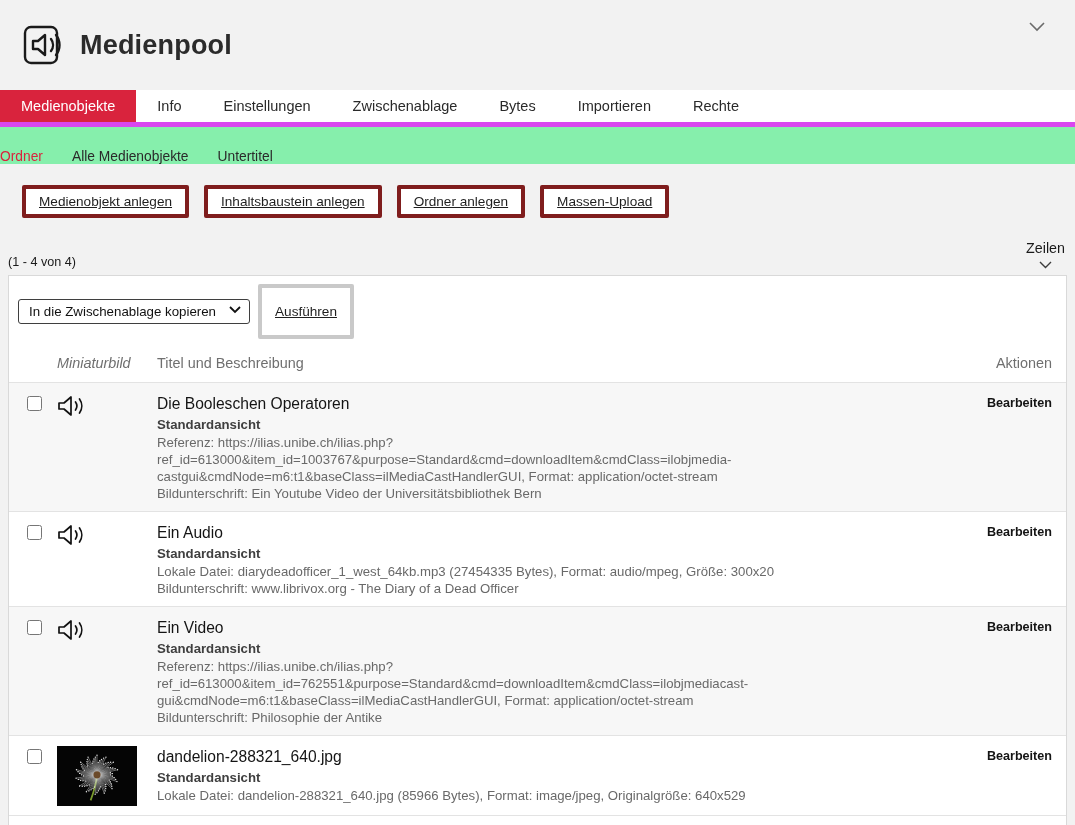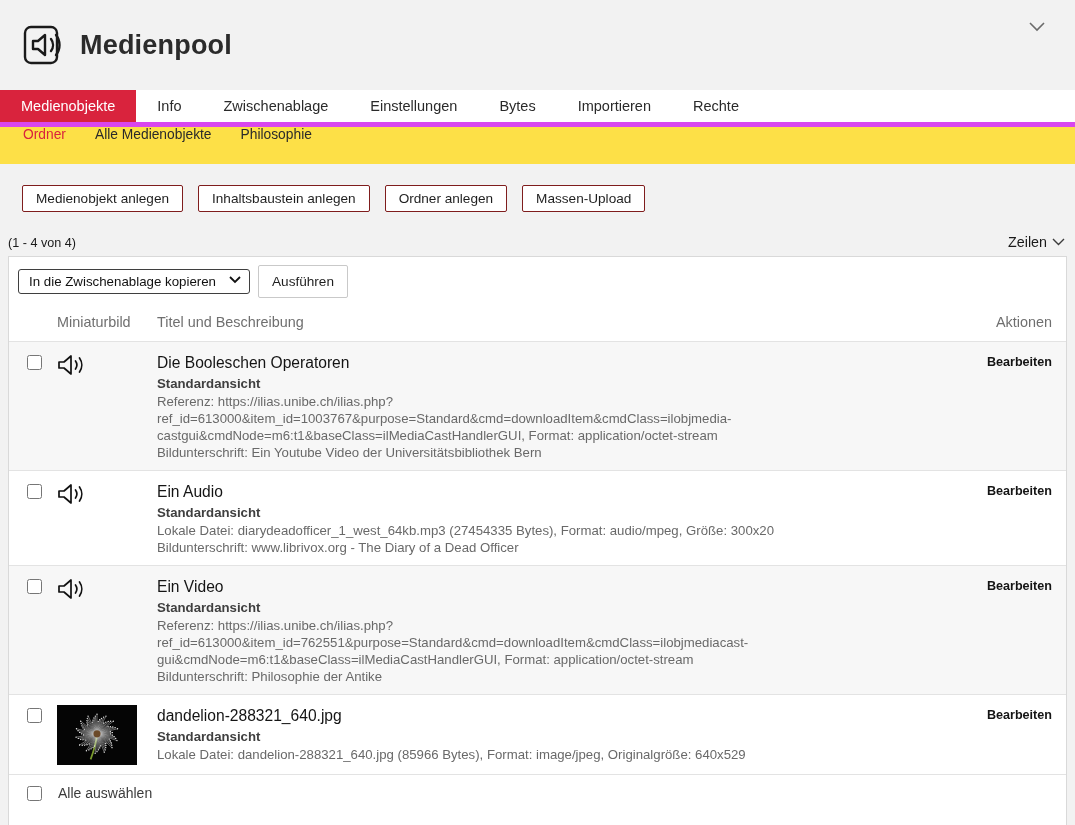--- a/index.html
+++ b/index.html
@@ -11,49 +11,50 @@
   }
   
   .page-header { display:flex; align-items:center; padding:14px 22px 0 22px; height:76px; position:relative; }
   .obj-icon { width:46px; height:46px; flex:0 0 auto; }
   .page-header h1 { font-size:27px; font-weight:700; color:#2b2b2b; margin-left:12px; letter-spacing:.2px; }
   .collapse-btn { position:absolute; right:30px; top:22px; cursor:pointer; }
   
   .tabbar { margin-top:14px; background:#ffffff; display:flex; height:37px; border-bottom:5px solid #d946ef; }
   .tab { display:flex; align-items:center; padding:0 21px; font-size:14.5px; color:#2a2a2a; cursor:pointer; text-decoration:none; }
   .tab.active { background:var(--accent,#d9233d); color:#ffffff; }
-  .subtabbar { background:#fde047; display:flex; height:37px; align-items:flex-start; padding-left:23px; }
+  .subtabbar { background:#86efac; display:flex; height:37px; align-items:flex-end; }
   .subtab { font-size:13.8px; color:#2a2a2a; margin-right:29px; cursor:pointer; text-decoration:none; }
   .subtab.active { color:var(--accent,#d9233d); }
   
   .toolbar { margin:21px 0 0 22px; display:flex; gap:15px; }
   .btn {
-    background:#fff; border:1px solid #7f1d1d; border-radius:2px;
+    background:#fff; border:4px solid #7f1d1d; border-radius:2px;
     font-size:13.6px; color:#1f1f1f; padding:5px 13px; cursor:pointer;
     font-family:inherit;
+    text-decoration:underline;
   }
-  .btn.exec { border-color:#c9c9c9; padding:8px 13px; }
+  .btn.exec { border-color:#c9c9c9; padding:16px 13px; }
   
   .pagerow { display:flex; justify-content:space-between; align-items:flex-end; margin:22px 10px 6px 8px; }
   .pageinfo { font-size:12.6px; color:#1a1a1a; }
-  .rows-toggle { font-size:14.3px; color:#1a1a1a; display:flex; align-items:center; gap:5px; cursor:pointer; }
+  .rows-toggle { font-size:14.3px; color:#1a1a1a; display:flex; align-items:center; gap:5px; cursor:pointer;flex-direction:column; }
   
   .card { margin:0 8px; background:#fff; border:1px solid #d9d9d9; }
   .bulkrow { display:flex; align-items:center; gap:8px; padding:8px 9px; }
   .selwrap { position:relative; display:inline-block; }
   .selwrap select {
     appearance:none; -webkit-appearance:none;
     font-family:inherit; font-size:13.3px; color:#111;
     border:1px solid #3f3f3f; border-radius:3px; background:#fff;
     padding:4px 32px 4px 10px; height:25px;
   }
   .sel-arrow { position:absolute; right:9px; top:7px; pointer-events:none; }
   .thead { display:flex; color:#6f6f6f; font-size:14.4px; padding:8px 0 11px 0; }
   .col-check { width:48px; padding-left:18px; }
-  .col-thumb { width:100px; }
+  .col-thumb { width:100px;font-style:italic; }
   .col-main  { flex:1; min-width:0; padding-right:18px; }
   .col-action{ width:112px; text-align:right; padding-right:14px; }
   .trow { display:flex; align-items:flex-start; padding:10px 0 9px 0; border-top:1px solid #e3e3e3; }
   .trow.alt { background:#f7f7f7; }
   .trow .col-check { padding-top:3px; }
   .trow input[type=checkbox], .selectall input[type=checkbox] { width:15px; height:15px; }
   .row-speaker { margin-top:1px; }
   .thumb-img { width:80px; height:60px; display:block; }
   .item-title { font-size:15.6px; color:#141414; line-height:21px; }
   .item-view  { font-size:13.2px; font-weight:700; color:#3f3f3f; line-height:19px; margin-top:1px; }
@@ -79,30 +80,30 @@
   <span class="collapse-btn">
     <svg class="icon" width="16" height="10" viewBox="0 0 16 10">
         <path d="M1 1 l7 7 7-7" fill="none" stroke="#6b6b6b" stroke-width="1.6"></path>
       </svg>
   </span>
 </div>
 
 <nav class="tabbar">
   <a class="tab active">Medienobjekte</a>
   <a class="tab">Info</a>
+  <a class="tab">Einstellungen</a>
   <a class="tab">Zwischenablage</a>
-  <a class="tab">Einstellungen</a>
   <a class="tab">Bytes</a>
   <a class="tab">Importieren</a>
   <a class="tab">Rechte</a>
 </nav>
 <nav class="subtabbar">
   <a class="subtab active">Ordner</a>
   <a class="subtab">Alle Medienobjekte</a>
-  <a class="subtab">Philosophie</a>
+  <a class="subtab">Untertitel</a>
 </nav>
 
 <div class="toolbar">
   <button class="btn">Medienobjekt anlegen</button>
   <button class="btn">Inhaltsbaustein anlegen</button>
   <button class="btn">Ordner anlegen</button>
   <button class="btn">Massen-Upload</button>
 </div>
 
 <div class="pagerow">

